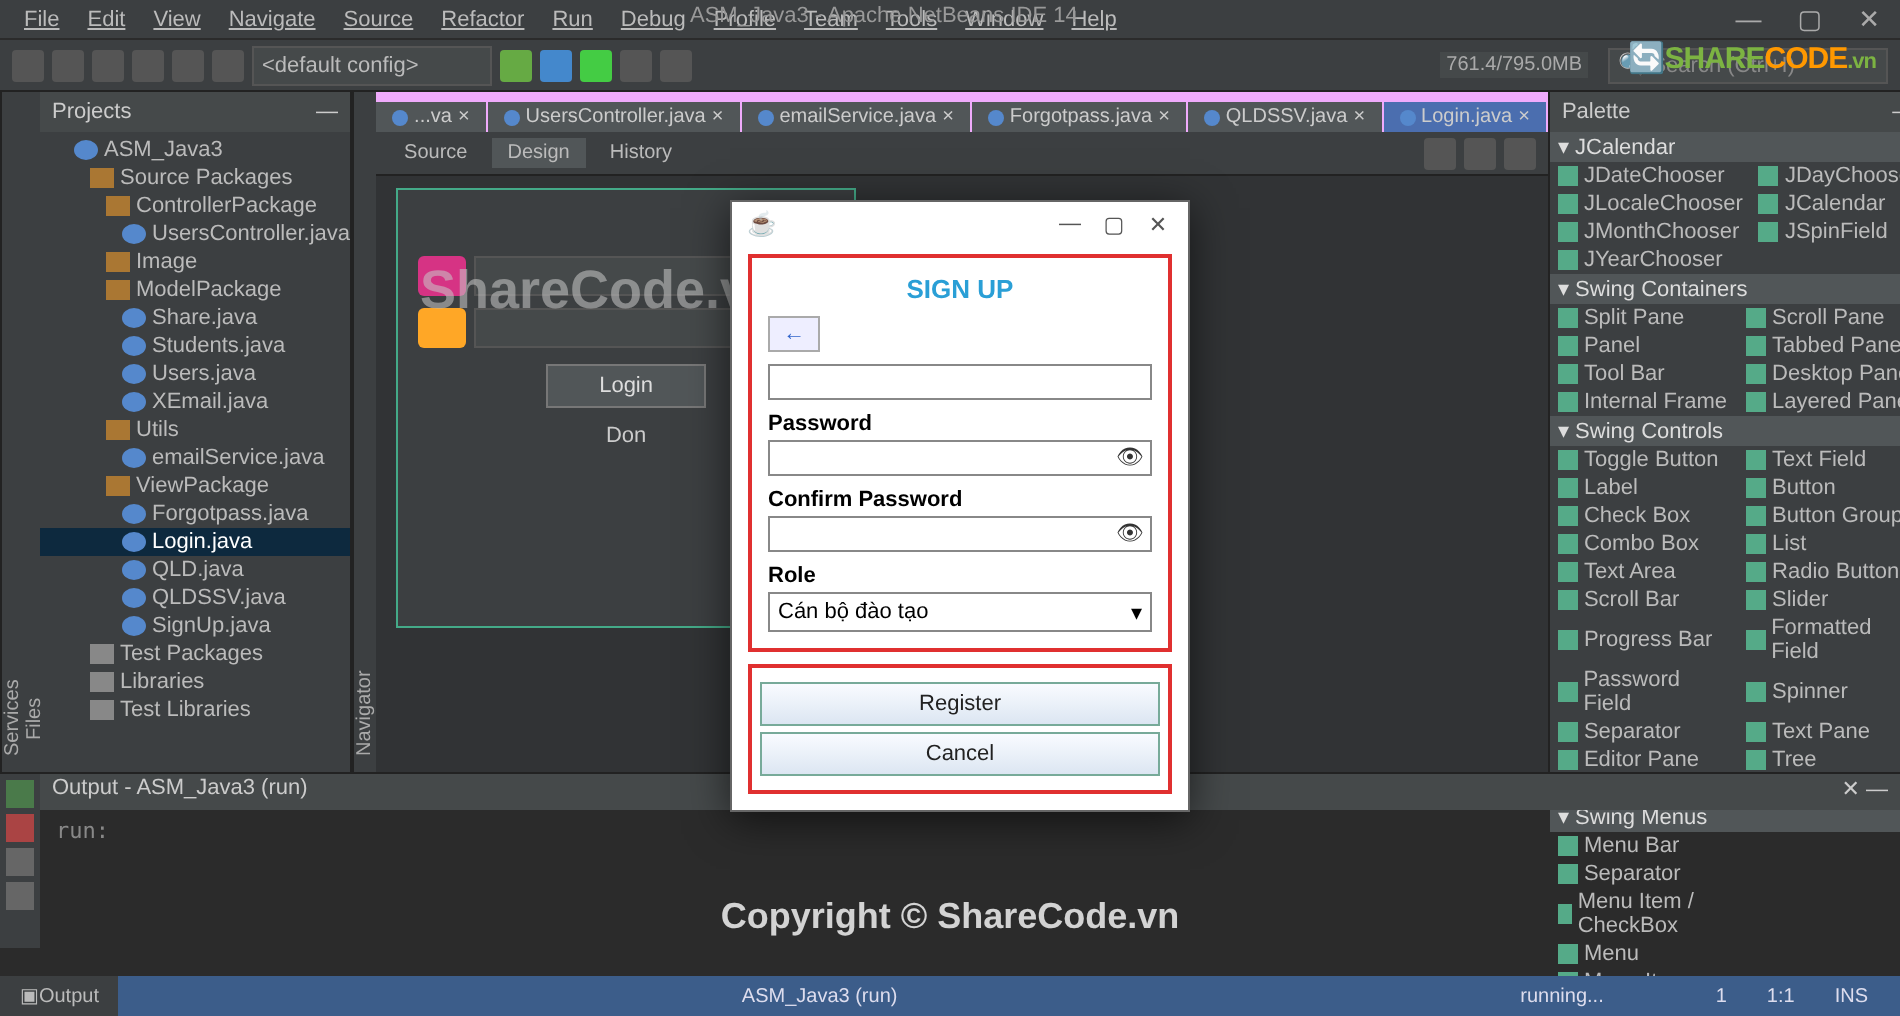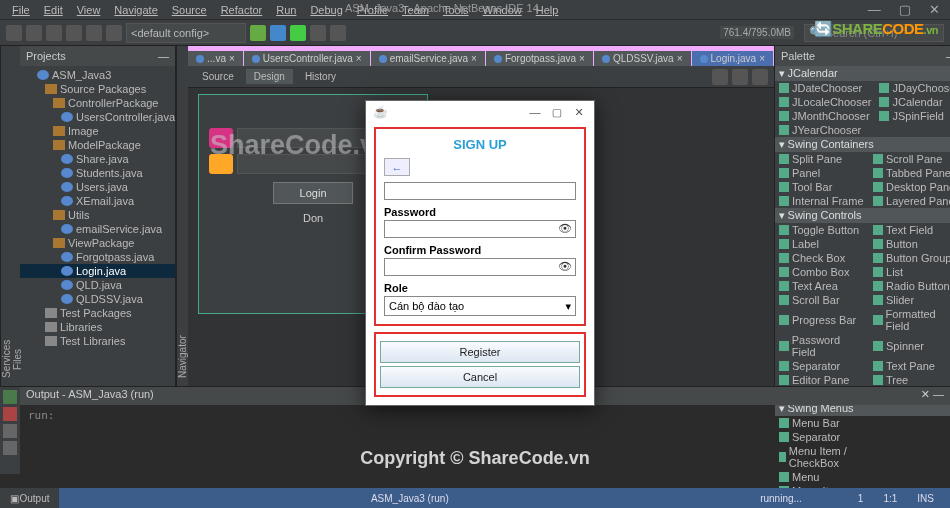--- a/index.html
+++ b/index.html
@@ -225,20 +225,25 @@
         </div>
         <div class="tree-item">
           <span class="ind" style="width:32px"></span>
           <span class="ti-icon java"></span>
           <span>QLD.java</span>
         </div>
         <div class="tree-item">
           <span class="ind" style="width:32px"></span>
           <span class="ti-icon java"></span>
           <span>QLDSSV.java</span>
+        </div>
+        <div class="tree-item">
+          <span class="ind" style="width:32px"></span>
+          <span class="ti-icon java"></span>
+          <span>SignUp.java</span>
         </div>
         <div class="tree-item">
           <span class="ind" style="width:16px"></span>
           <span class="ti-icon file"></span>
           <span>Test Packages</span>
         </div>
         <div class="tree-item">
           <span class="ind" style="width:16px"></span>
           <span class="ti-icon file"></span>
           <span>Libraries</span>

